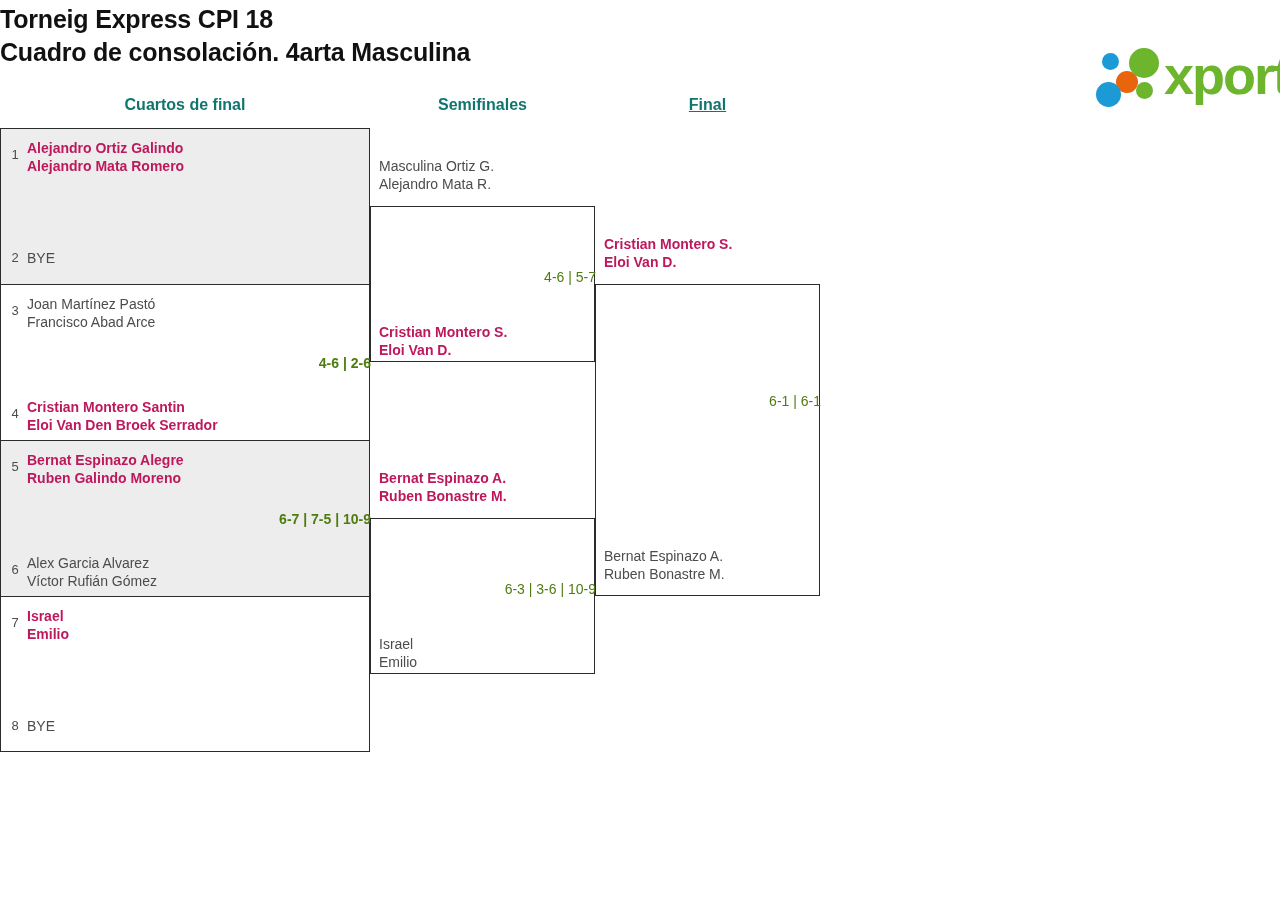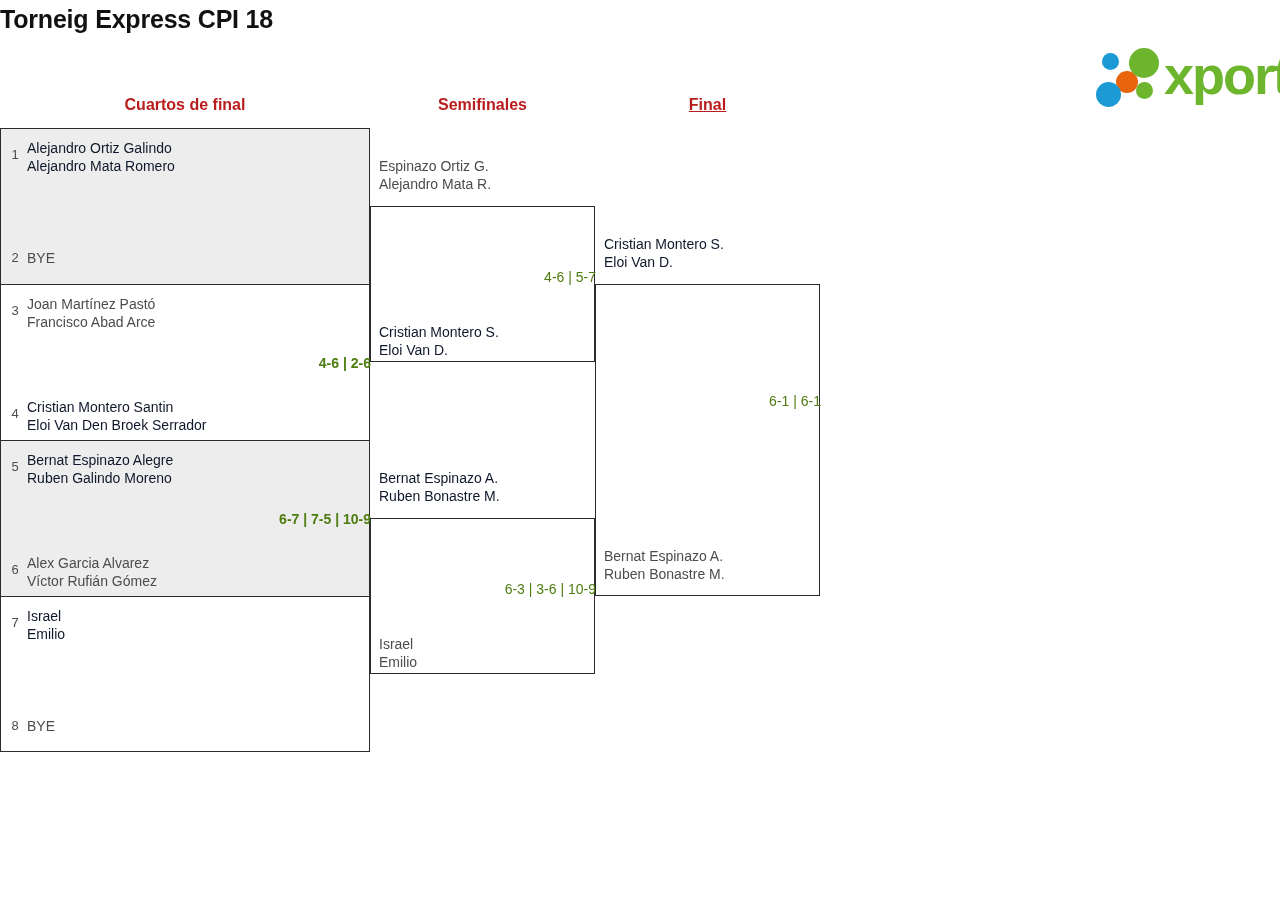--- a/index.html
+++ b/index.html
@@ -52,21 +52,21 @@
     letter-spacing: -2px;
     line-height: 62px;
   }
 
   
   .col-header {
     position: absolute;
     top: 96px;
     font-size: 16px;
     font-weight: bold;
-    color: #b91c1c;
+    color: #0f766e;
     text-align: center;
     white-space: nowrap;
   }
   #header-qf   { left: 0px;   width: 370px; }
   #header-sf   { left: 370px; width: 225px; }
   #header-fin  { left: 595px; width: 225px; text-decoration: underline; }
 
   
   #bracket { position: absolute; left: 0; top: 128px; width: 1280px; height: 640px; }
 
@@ -108,21 +108,21 @@
     text-align: center;
     font-size: 13px;
     color: #4c4c4c;
   }
   .team {
     position: absolute;
     font-size: 14px;
     line-height: 18px;
     white-space: nowrap;
   }
-  .team.winner { font-weight: normal; color: #0f172a; }
+  .team.winner { font-weight: bold; color: #be185d; }
   .team.loser  { font-weight: normal; color: #4c4c4c; }
   .team-line { display: block; }
 
   .qf-team-top    { left: 26px; top: 10px; }
   .qf-team-bottom { left: 26px; top: 113px; }
   .qf-seed-top    { top: 18px; }
   .qf-seed-bottom { top: 121px; }
   .qf-team-single { top: 120px; }
   .qf-seed-single { top: 121px; }
 
@@ -143,20 +143,21 @@
   .fin-team-bottom { left: 8px; top: 262px; }
   .fin-score       { left: 0; width: 225px; top: 108px; }
 </style>
 </head>
 <body>
 
 <div id="page">
 
   <div id="title-block">
     <div class="title-line" id="title-line-1">Torneig Express CPI 18</div>
+    <div class="title-line" id="title-line-2">Cuadro de consolación. 4arta Masculina</div>
   </div>
 
   <div id="logo">
     <div id="logo-dots">
       <span class="dot" id="dot-blue-small"></span>
       <span class="dot" id="dot-orange"></span>
       <span class="dot" id="dot-blue-large"></span>
       <span class="dot" id="dot-green-large"></span>
       <span class="dot" id="dot-green-small"></span>
     </div>
@@ -218,21 +219,21 @@
       </span>
       <span class="score qf-score"></span>
       <span class="seed qf-seed-single">8</span>
       <span class="team loser qf-team-single" style="left:26px;">
         <span class="team-line">BYE</span>
       </span>
     </div>
 
     <div class="sf-box" id="sf-1">
       <span class="team loser sf-team-top">
-        <span class="team-line">Espinazo Ortiz G.</span>
+        <span class="team-line">Masculina Ortiz G.</span>
         <span class="team-line">Alejandro Mata R.</span>
       </span>
       <span class="score sf-score">4-6 | 5-7</span>
       <span class="team winner sf-team-bottom">
         <span class="team-line">Cristian Montero S.</span>
         <span class="team-line">Eloi Van D.</span>
       </span>
     </div>
 
     <div class="sf-box" id="sf-2">

